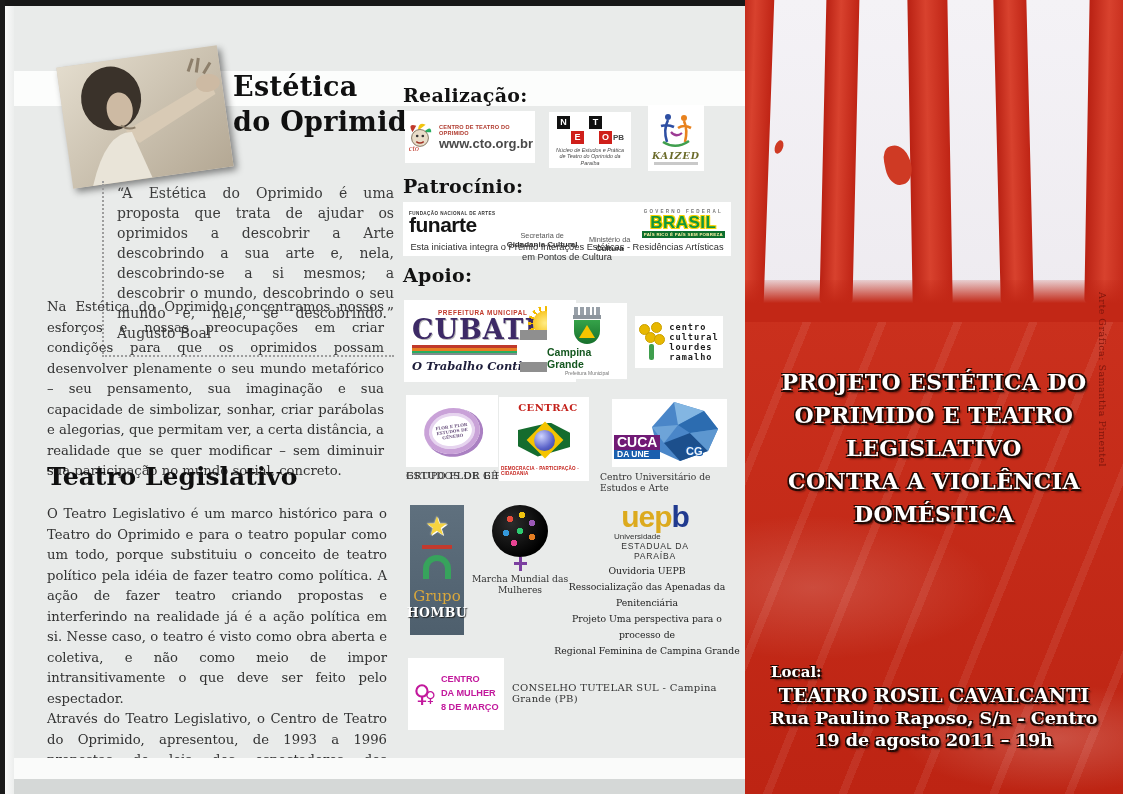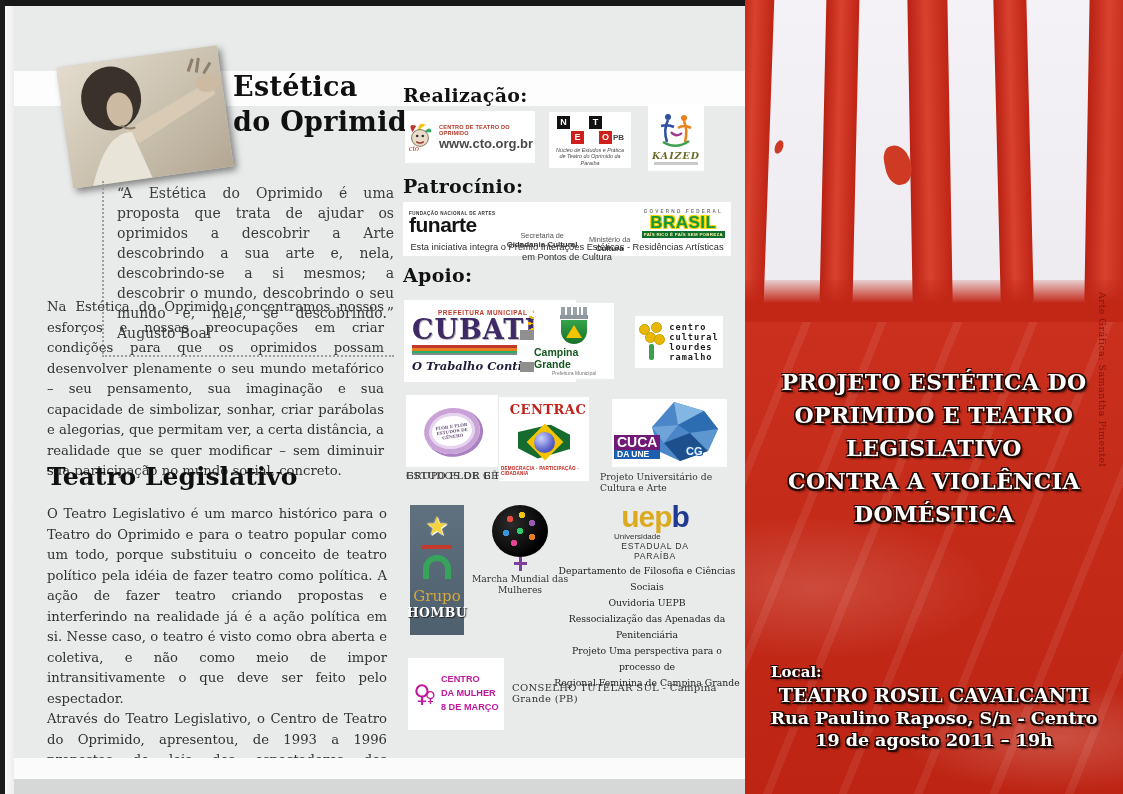--- a/index.html
+++ b/index.html
@@ -84,21 +84,21 @@
   .flower i { position:absolute; width:11px; height:11px; border-radius:50%; background:#e8b800; border:1.5px solid #caa000; }
   .flower .st { position:absolute; left:10px; top:22px; width:5px; height:16px; background:#3f9e4d; border-radius:2px; }
   .lourdes-txt { font-size:8.6px; font-weight:900; color:#1d1d1d; line-height:1.18; letter-spacing:1px; font-family:"DejaVu Sans Mono",monospace; text-align:left; }
 
   
   .flor-ring { position:relative; width:56px; height:46px; border-radius:50%; border:5px solid #c9a2d8; box-shadow:0 0 0 3px #e6d4ef inset, 2px 2px 0 1px #aa80c2; transform:rotate(-8deg); display:flex; align-items:center; justify-content:center; }
   .flor-ring b { font-size:4.2px; color:#6d5580; text-align:center; width:34px; font-weight:bold; }
   .flor-cap { position:absolute; font-size:9.8px; color:#333; letter-spacing:.4px; }
 
   
-  .centrac-name { font-size:13px; font-weight:900; color:#c4201a; letter-spacing:.5px;margin-left:8px; }
+  .centrac-name { font-size:10px; font-weight:900; color:#c4201a; letter-spacing:.5px;margin-left:8px; }
   .centrac-flag { position:relative; width:52px; height:34px; margin:3px auto; }
   .centrac-flag .g { position:absolute; left:0; top:0; width:52px; height:34px; background:#156c2e; clip-path:polygon(0 22%, 62% 0, 100% 30%, 100% 72%, 38% 100%, 0 70%); }
   .centrac-flag .y { position:absolute; left:14px; top:4px; width:26px; height:26px; background:#f5c400; transform:rotate(45deg); }
   .centrac-flag .b { position:absolute; left:16px; top:7px; width:21px; height:21px; border-radius:50%; background:radial-gradient(circle at 35% 30%,#cfd4ff,#5b63c9 60%,#343c8f); }
   .centrac-tag { font-size:4.6px; font-weight:bold; color:#c4201a; letter-spacing:.2px; }
 
   
   .cuca-wrap { position:absolute; }
   .cuca-text { position:absolute; left:2px; bottom:8px; text-align:left; }
   .cuca-n1 { display:block; font-size:14px; font-weight:900; color:#fff; background:#701a75; padding:0 3px; line-height:1.05; font-family:"Liberation Sans",sans-serif; }
@@ -284,21 +284,21 @@
 
     <div class="whitebox" style="left:404px;top:300px;width:172px;height:82px;flex-direction:column;align-items:flex-start;padding:4px 8px;">
       <div class="sun"></div>
       <div class="road"></div>
       <div class="cubati-top sans" style="margin-left:26px;">PREFEITURA MUNICIPAL</div>
       <div class="cubati-name">CUBATI</div>
       <div class="cubati-stripes"></div>
       <div class="cubati-slogan">O Trabalho Continua!</div>
     </div>
 
-    <div class="whitebox" style="left:534px;top:303px;width:80px;height:76px;flex-direction:column;">
+    <div class="whitebox" style="left:547px;top:303px;width:80px;height:76px;flex-direction:column;">
       <div class="crest-crown"></div>
       <div class="crest-base"></div>
       <div class="crest-shield">
           <span></span>
         </div>
       <div class="campina-name sans">Campina Grande</div>
       <div class="campina-cap sans">Prefeitura Municipal</div>
     </div>
 
     <div class="whitebox" style="left:635px;top:316px;width:88px;height:52px;gap:4px;">
@@ -343,21 +343,21 @@
         <polygon points="40,28 66,26 52,44" fill="#6ea4d8"></polygon>
         <polygon points="78,34 96,52 68,62 52,44" fill="#1c4f8c"></polygon>
         <polygon points="106,30 96,52 78,34" fill="#5d97d0"></polygon>
       </svg>
       <div class="cuca-text">
         <span class="cuca-n1">CUCA</span>
         <span class="cuca-n2">DA UNE</span>
       </div>
       <div class="cuca-cg">CG</div>
     </div>
-    <div class="cuca-cap" style="left:600px;top:471px;width:140px;">Projeto Universitário de Cultura e Arte</div>
+    <div class="cuca-cap" style="left:600px;top:471px;width:140px;">Centro Universitário de Estudos e Arte</div>
 
     <div class="hombu">
       <div class="hombu-star">★</div>
       <div class="hombu-red"></div>
       <div class="hombu-arch"></div>
       <div class="hombu-grupo">Grupo</div>
       <div class="hombu-name">HOMBU</div>
     </div>
 
     <div class="globe"></div>
@@ -365,21 +365,20 @@
     <div class="marcha-cap">Marcha Mundial das Mulheres</div>
 
     <div class="uepb-logo">
       <div class="uepb-name">
         <span class="gold">uep</span><span class="navy">b</span>
       </div>
       <div class="uepb-sub1 sans">Universidade</div>
       <div class="uepb-sub2 sans">ESTADUAL DA PARAÍBA</div>
     </div>
     <div class="uepb-dept">
-      <div>Departamento de Filosofia e Ciências Sociais</div>
       <div>Ouvidoria UEPB</div>
       <div>Ressocialização das Apenadas da Penitenciária</div>
       <div>Projeto Uma perspectiva para o processo de</div>
       <div>Regional Feminina de Campina Grande</div>
     </div>
 
     <div class="whitebox" style="left:408px;top:658px;width:96px;height:72px;gap:5px;">
       <div class="mulher-sym">♀<span class="small">♀</span></div>
       <div class="mulher-txt">
         <div>CENTRO</div>

